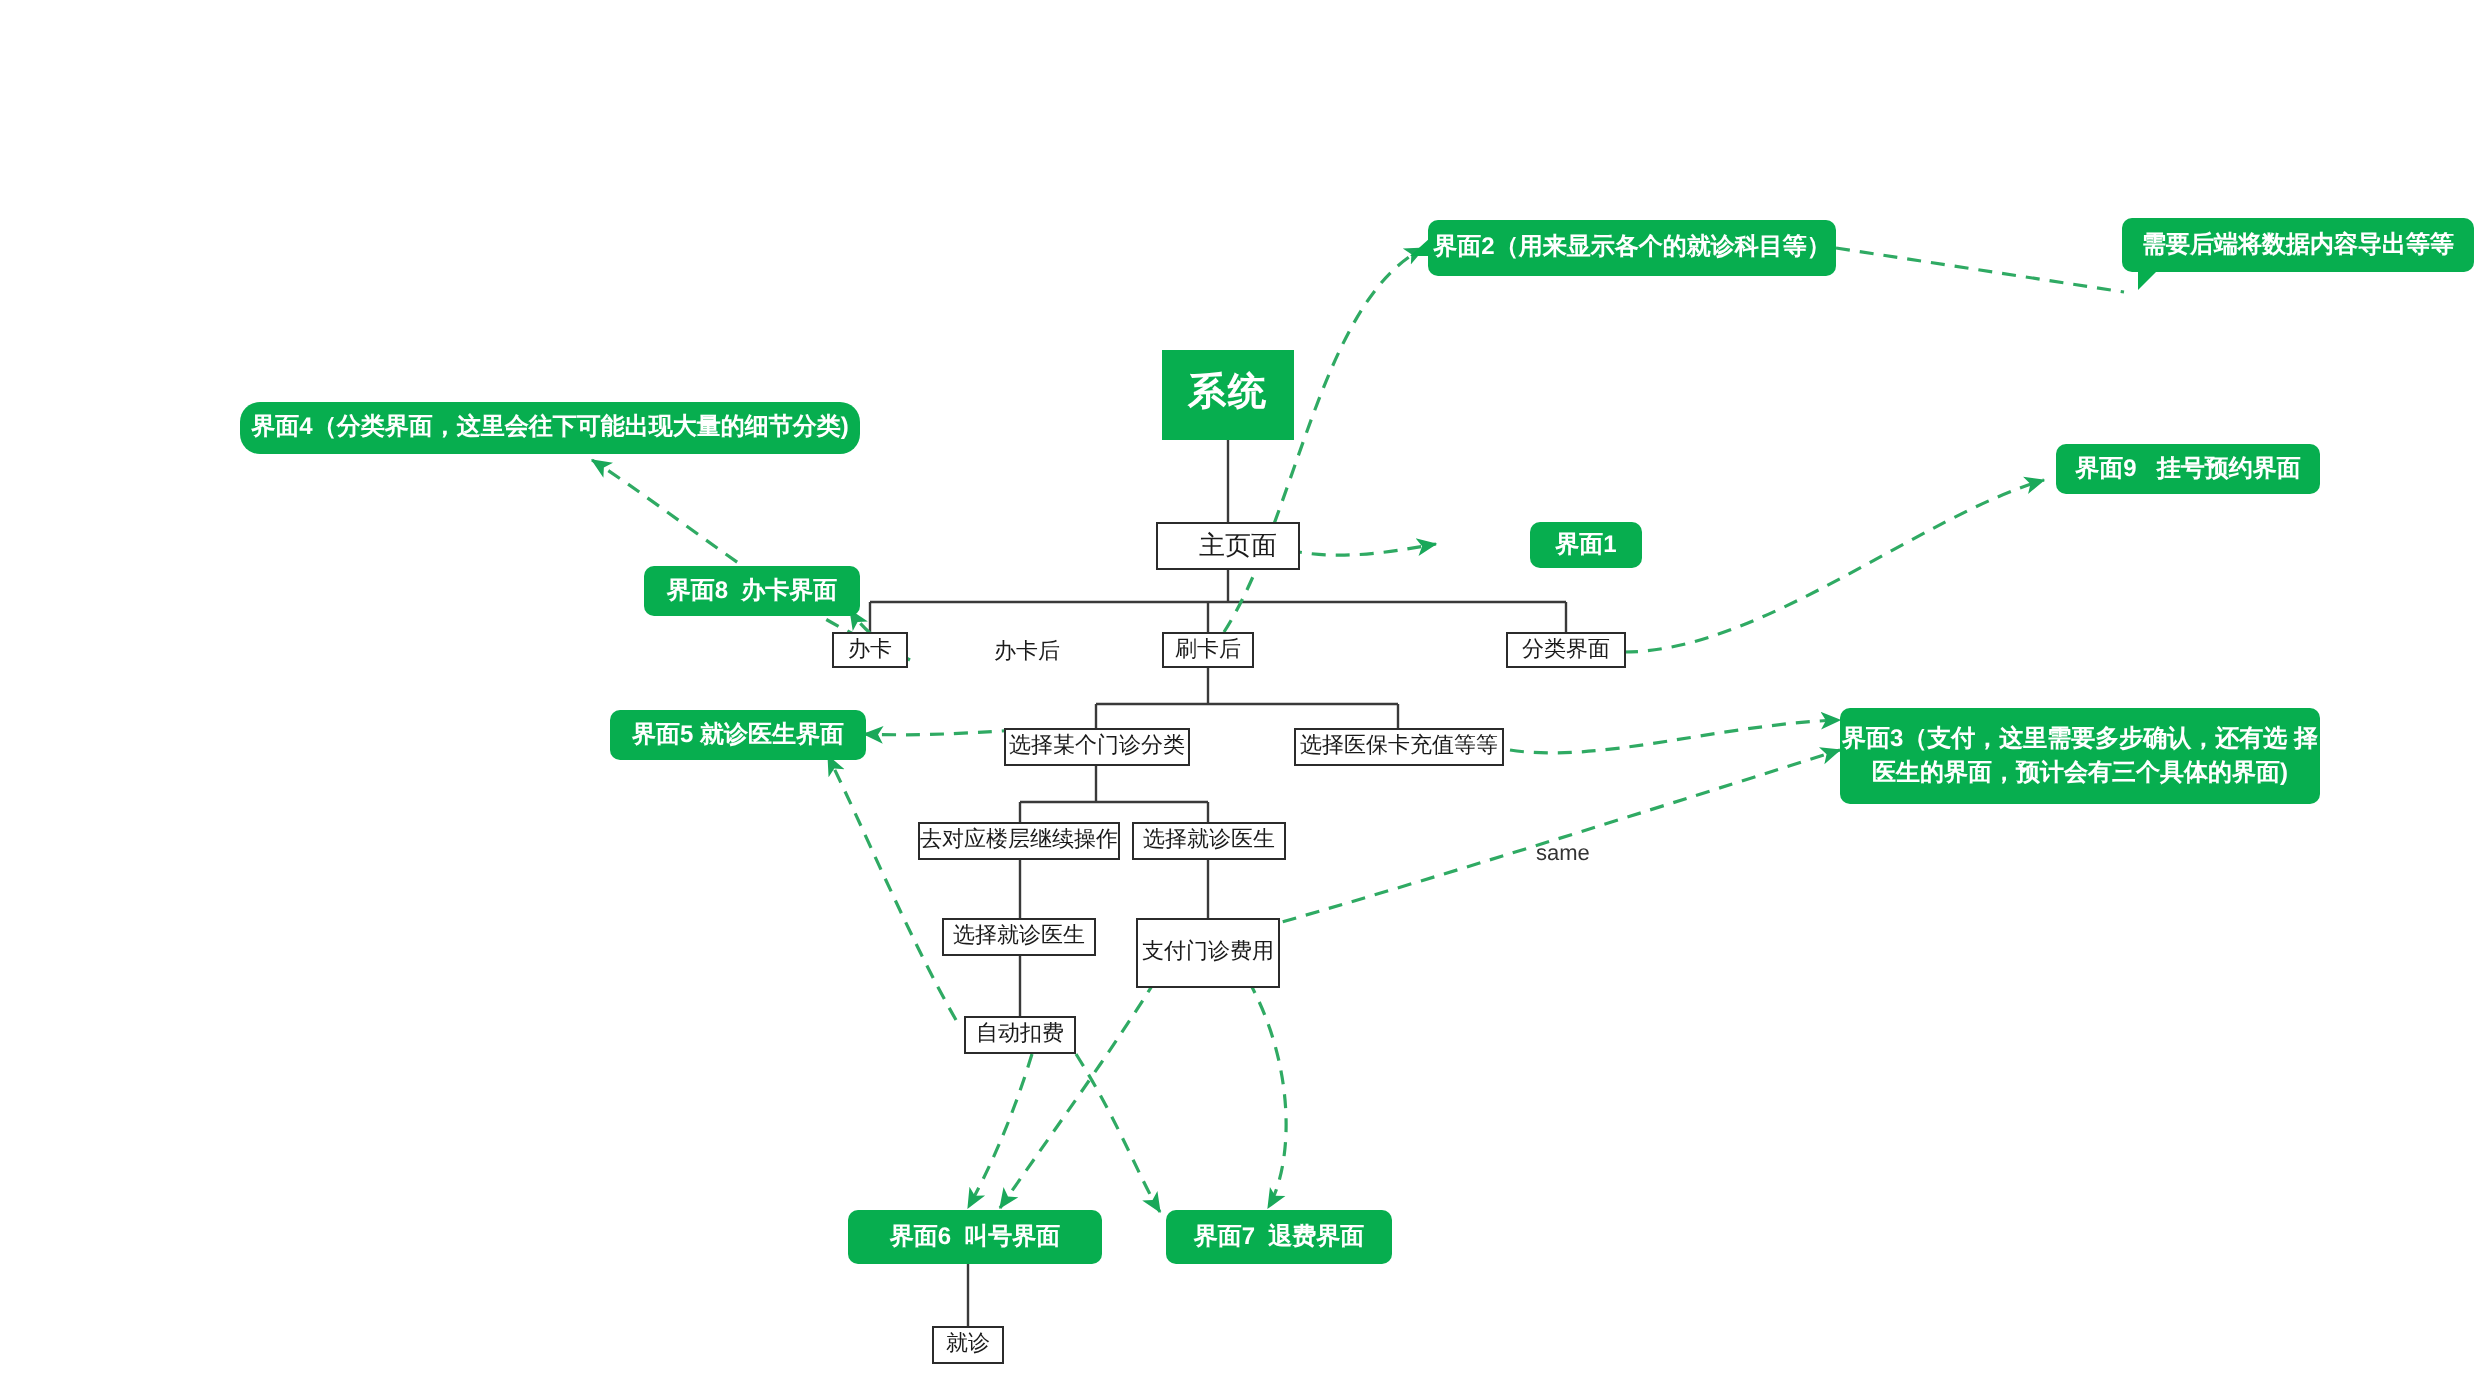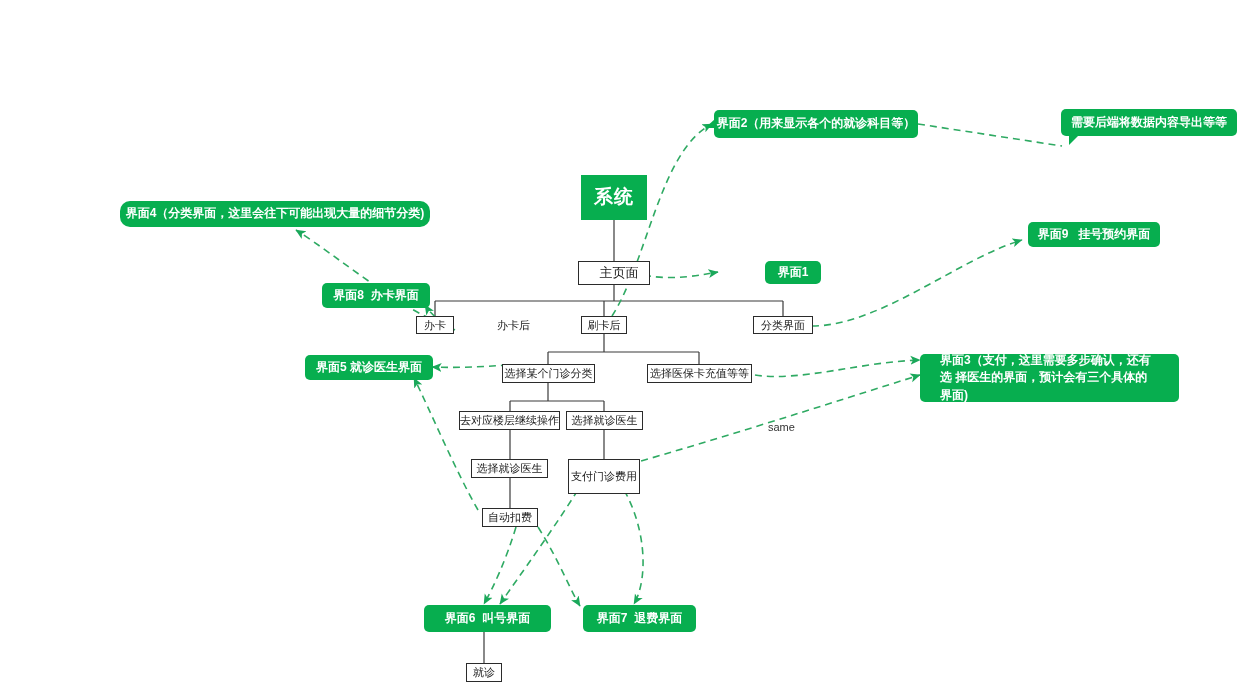--- a/index.html
+++ b/index.html
@@ -183,21 +183,21 @@
   <div class="node box" style="left:568px; top:459px; width:72px; height:35px;">支付门诊费用</div>
 
   <div class="node box" style="left:482px; top:508px; width:56px; height:19px;">自动扣费</div>
 
   <div class="node box" style="left:466px; top:663px; width:36px; height:19px;">就诊</div>
 
   <div class="node green" style="left:725px; top:261px; width:56px; height:23px;margin-left:40px;">界面1</div>
 
   <div class="node green tail-left" style="left:714px; top:110px; width:204px; height:28px;">界面2（用来显示各个的就诊科目等）</div>
 
-  <div class="node green multiline" style="left:920px; top:354px; width:259px; height:48px; text-align:left; justify-content:flex-start; padding:4px 20px;">界面3（支付，这里需要多步确认，还有选
+  <div class="node green multiline" style="left:920px; top:354px; width:240px; height:48px; text-align:center; justify-content:flex-start; padding:4px 0;">界面3（支付，这里需要多步确认，还有选
 择医生的界面，预计会有三个具体的界面)</div>
 
   <div class="node green" style="left:120px; top:201px; width:310px; height:26px;border-radius:10px;">界面4（分类界面，这里会往下可能出现大量的细节分类)</div>
 
   <div class="node green" style="left:305px; top:355px; width:128px; height:25px;">界面5 就诊医生界面</div>
 
   <div class="node green" style="left:424px; top:605px; width:127px; height:27px;">界面6  叫号界面</div>
 
   <div class="node green" style="left:583px; top:605px; width:113px; height:27px;">界面7  退费界面</div>
 

